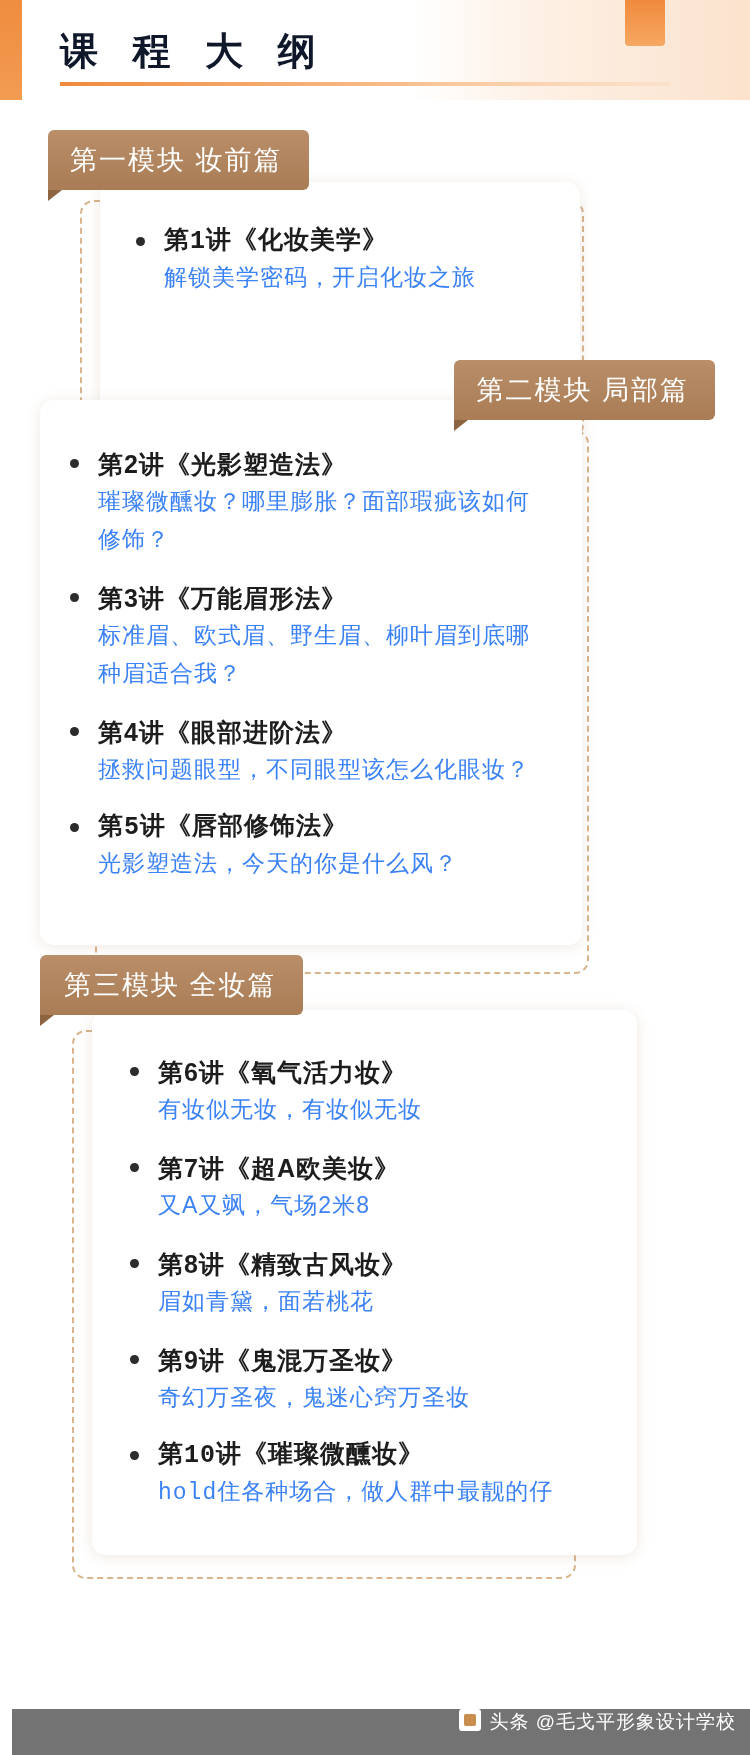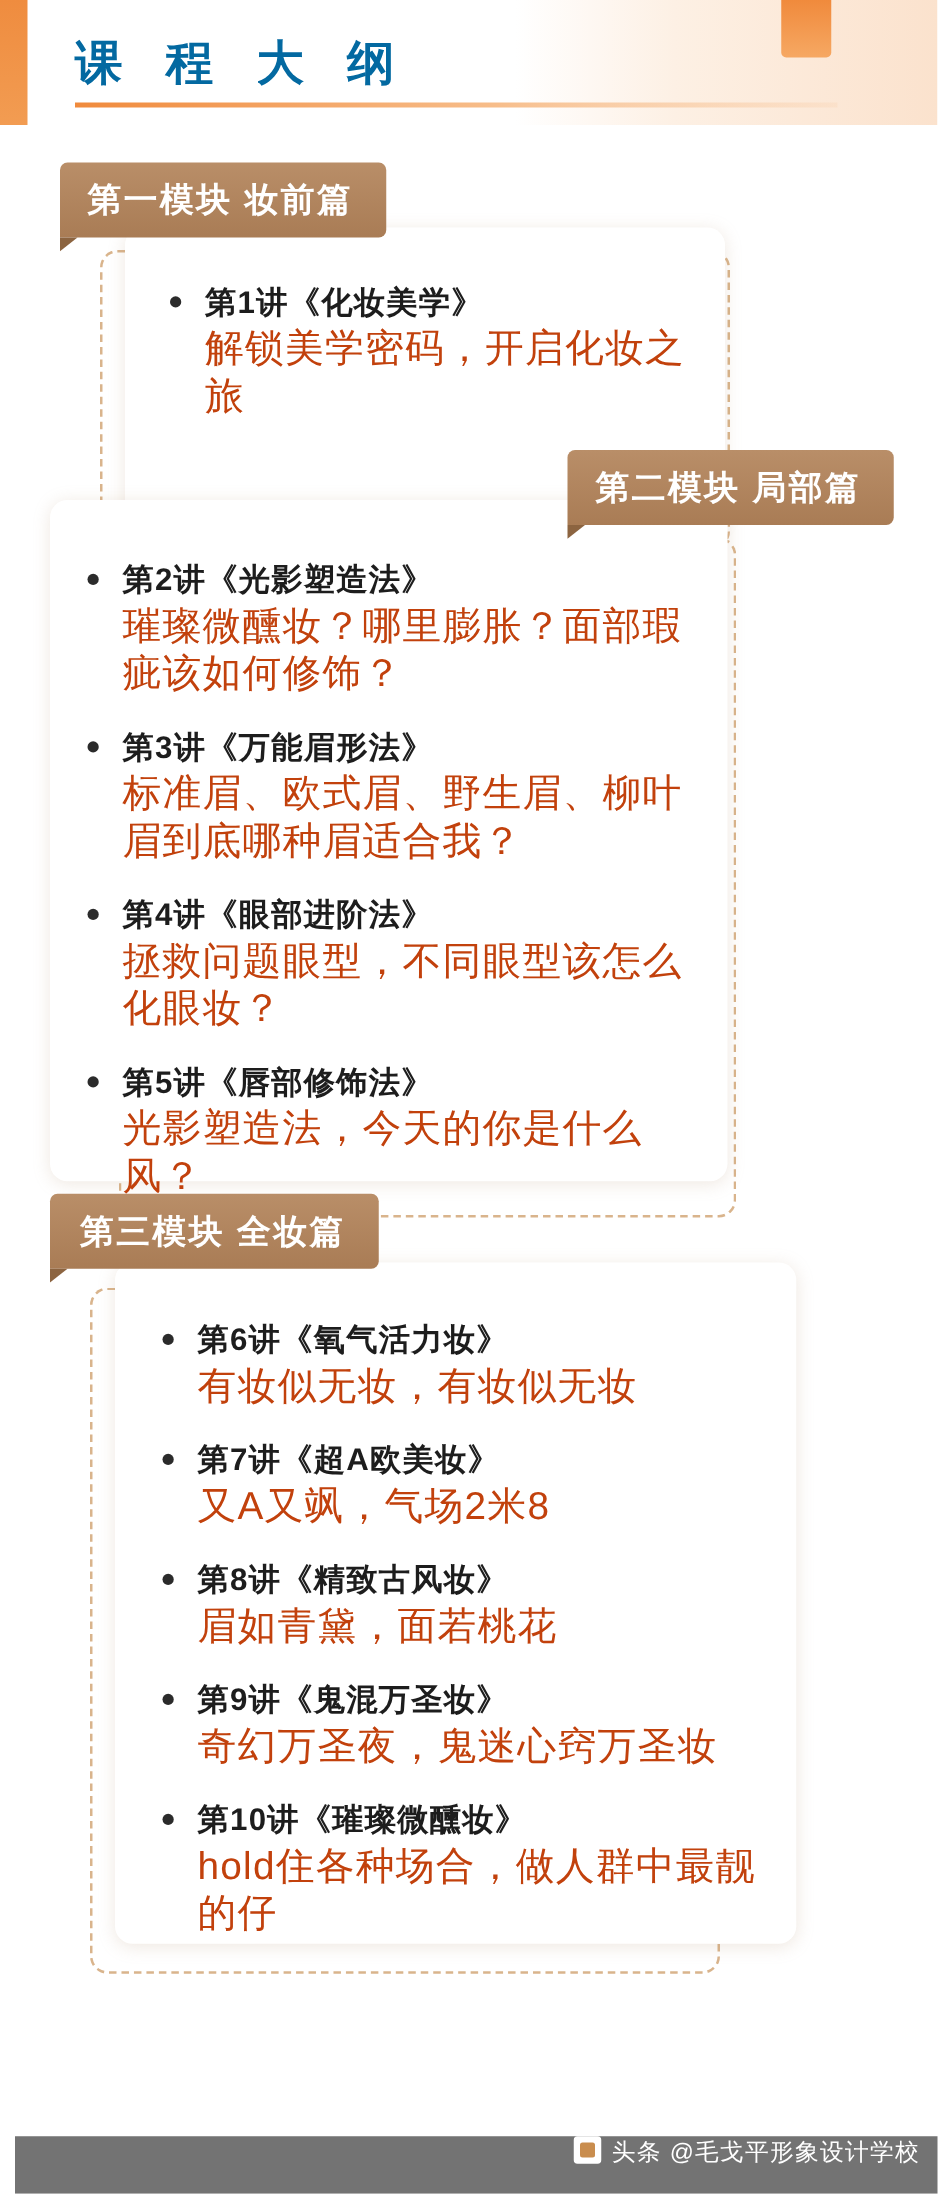--- a/index.html
+++ b/index.html
@@ -45,21 +45,21 @@
   }
   .header-title-wrap {
     position: absolute;
     top: 20px; left: 60px;
     width: 600px;
     height: 62px;
   }
   .header-title {
     font-size: 38px;
     font-weight: bold;
-    color: #0369a1;
+    color: #0f172a;
     letter-spacing: 12px;
     line-height: 62px;
   }
   .header-underline {
     position: absolute;
     left: 60px;
     top: 82px;
     width: 610px;
     height: 4px;
     background: linear-gradient(to right, #f08a3c 0%, #f7bd8a 55%, rgba(247,189,138,0.15) 100%);
@@ -68,21 +68,21 @@
   
   .module {
     position: absolute;
   }
   .mod-tag {
     position: relative;
     display: inline-block;
     background: linear-gradient(to bottom, #b98e68, #a97c55);
     color: #ffffff;
     font-size: 27px;
-    font-weight: bold;
+    font-weight: normal;
     letter-spacing: 2px;
     padding: 12px 26px 12px 22px;
     border-radius: 6px 6px 6px 0;
     z-index: 3;
     white-space: nowrap;
   }
   .mod-tag::after {
     content: "";
     position: absolute;
     left: 0;
@@ -108,42 +108,42 @@
   ul.lessons {
     list-style: none;
     margin: 0;
     padding: 0;
   }
   ul.lessons li {
     position: relative;
     padding-left: 30px;
     margin-bottom: 22px;
   }
-  ul.lessons li:last-child { margin-bottom: 0; }
+  ul.lessons li:last-child { margin-bottom: 0; font-family: Liberation Mono, monospace; }
   ul.lessons li::before {
     content: "";
     position: absolute;
     left: 2px;
     top: 13px;
     width: 9px; height: 9px;
     background: #2b2b2b;
     border-radius: 50%;
   }
   .l-title {
     display: block;
     font-size: 25px;
     font-weight: bold;
     color: #1d1d1d;
     line-height: 36px;
     letter-spacing: 1px;
   }
   .l-sub {
     display: block;
-    font-size: 31px;
-    color: #c2410c;
+    font-size: 23px;
+    color: #3b82f6;
     line-height: 38px;
     letter-spacing: 1px;
   }
 
   
   #module1 { top: 130px; left: 0; width: 750px; }
   #m1-tag { position: absolute; top: 0; left: 48px; }
   #m1-dash { left: 80px; top: 70px; width: 500px; height: 235px; }
   #m1-card { position: absolute; left: 100px; top: 52px; width: 480px; height: 238px; }
   #m1-card .inner { padding: 42px 30px 0 34px; }

